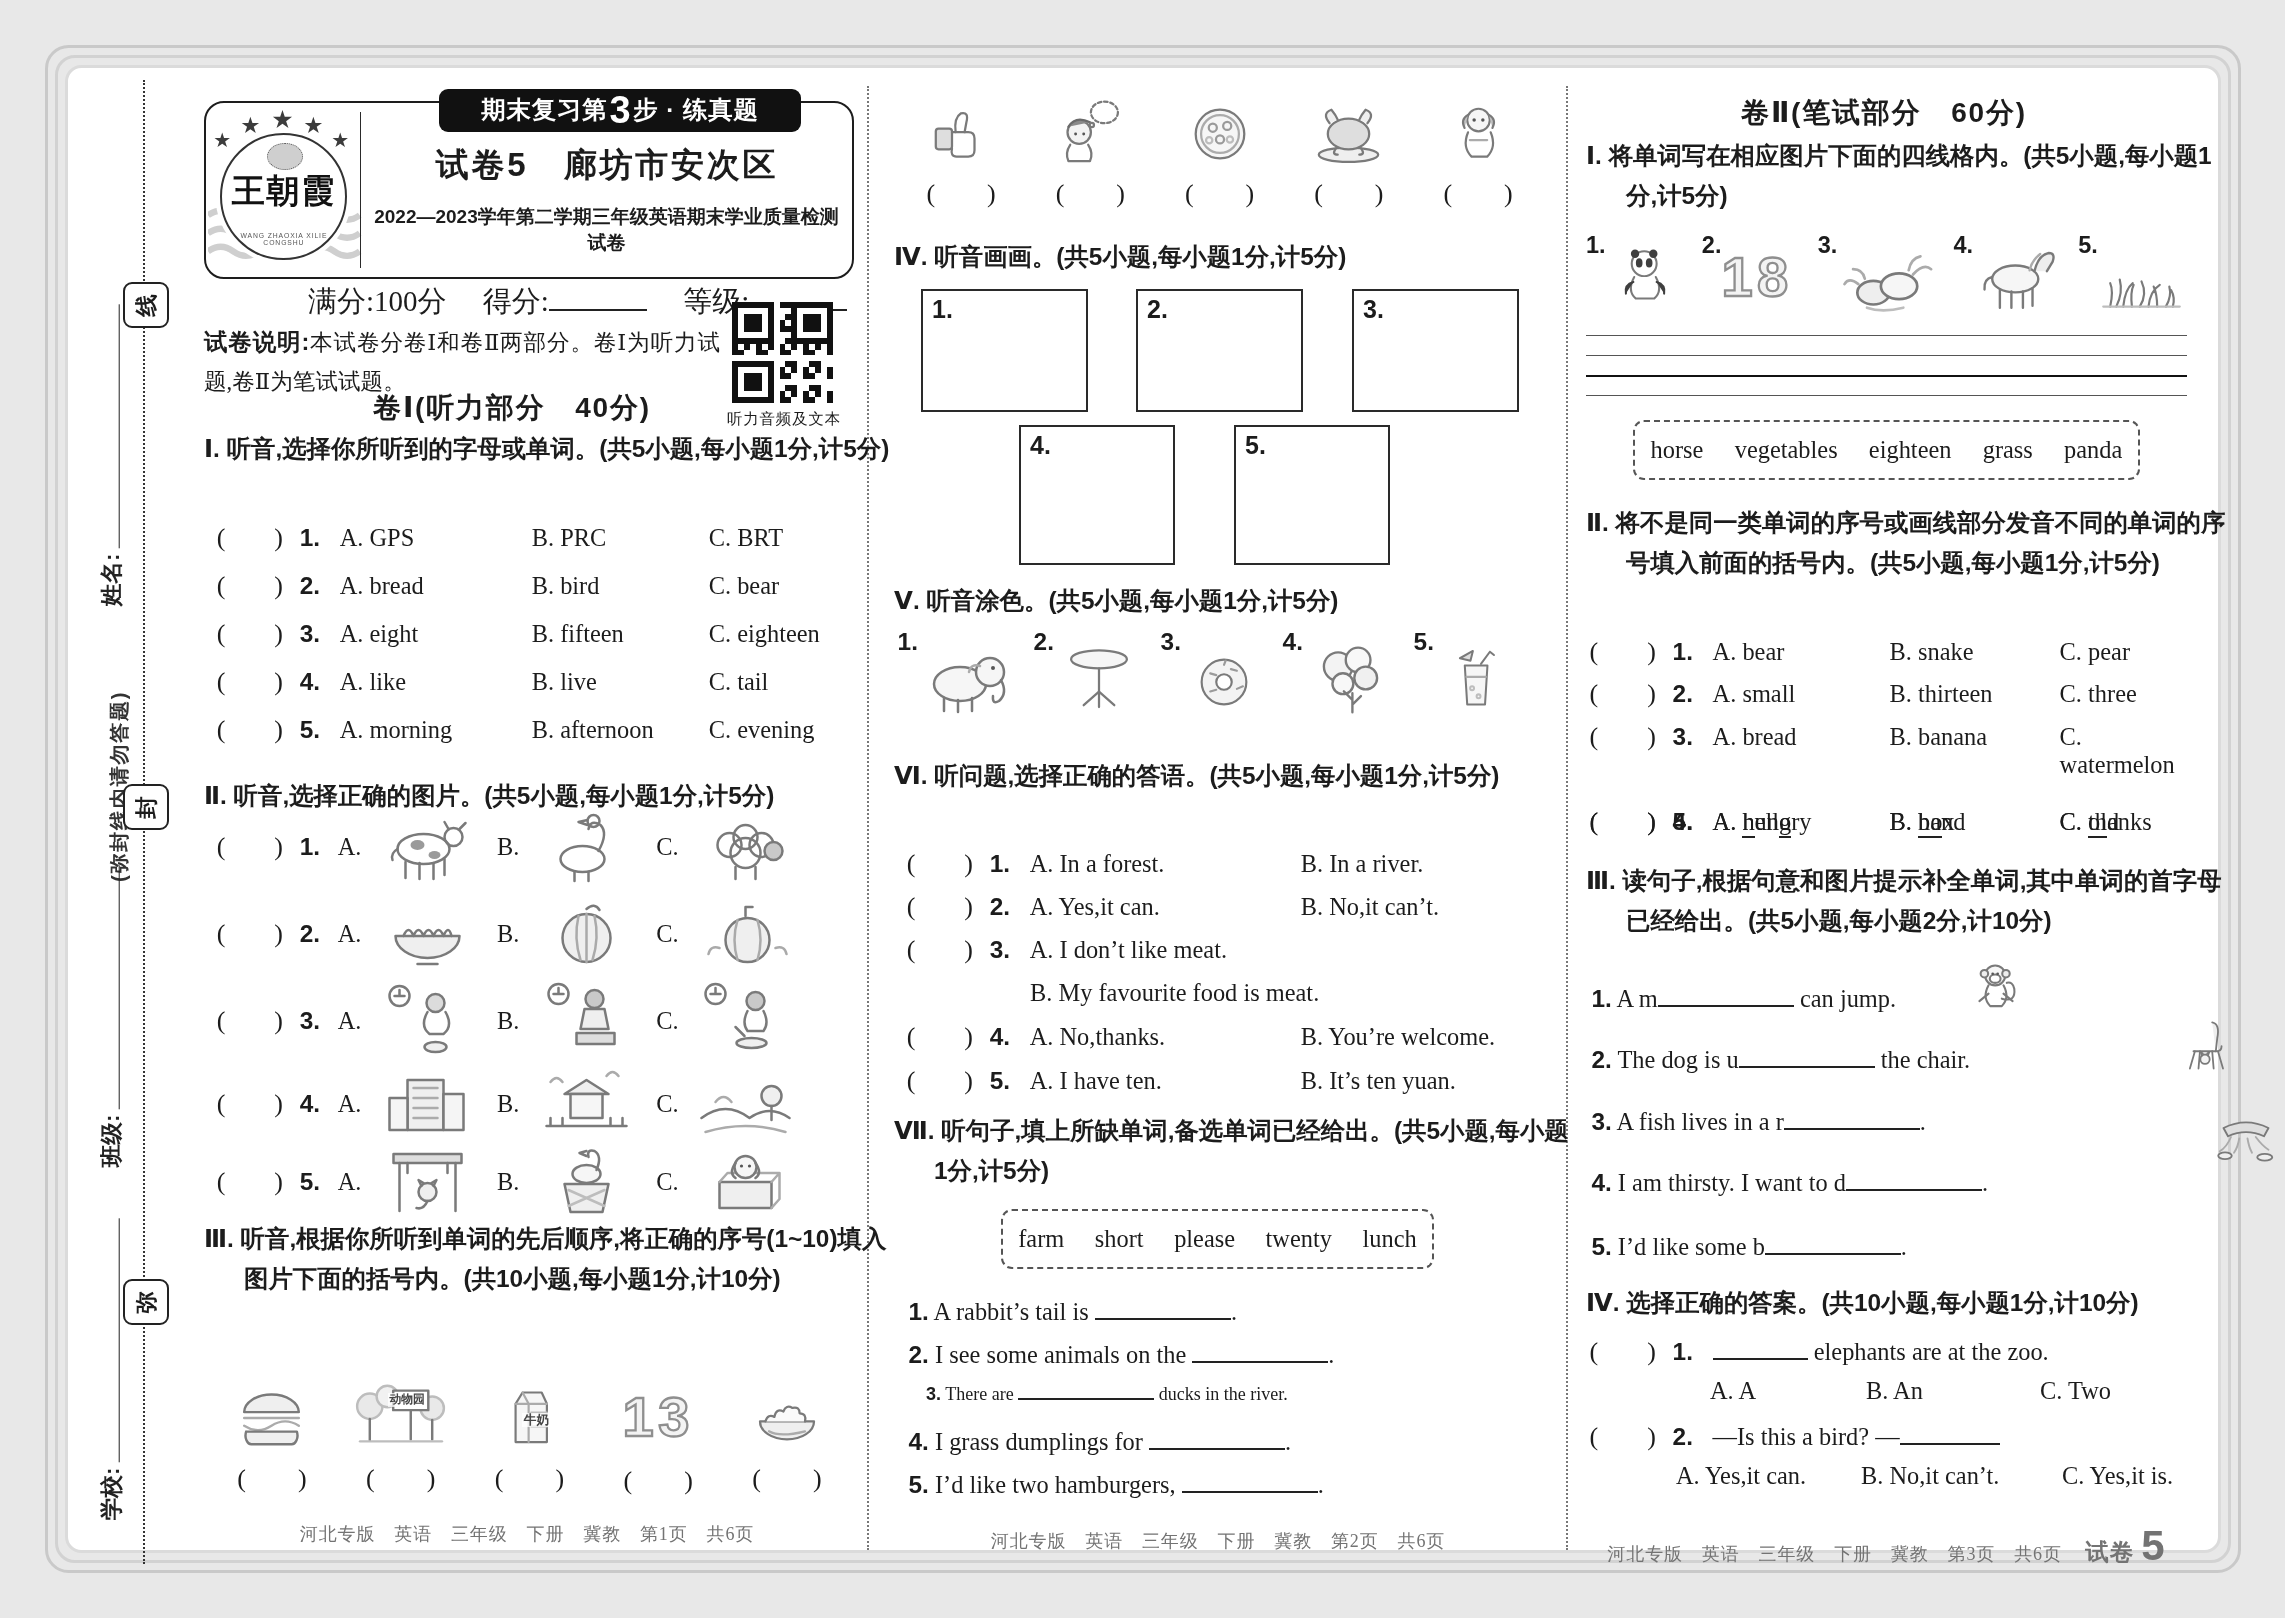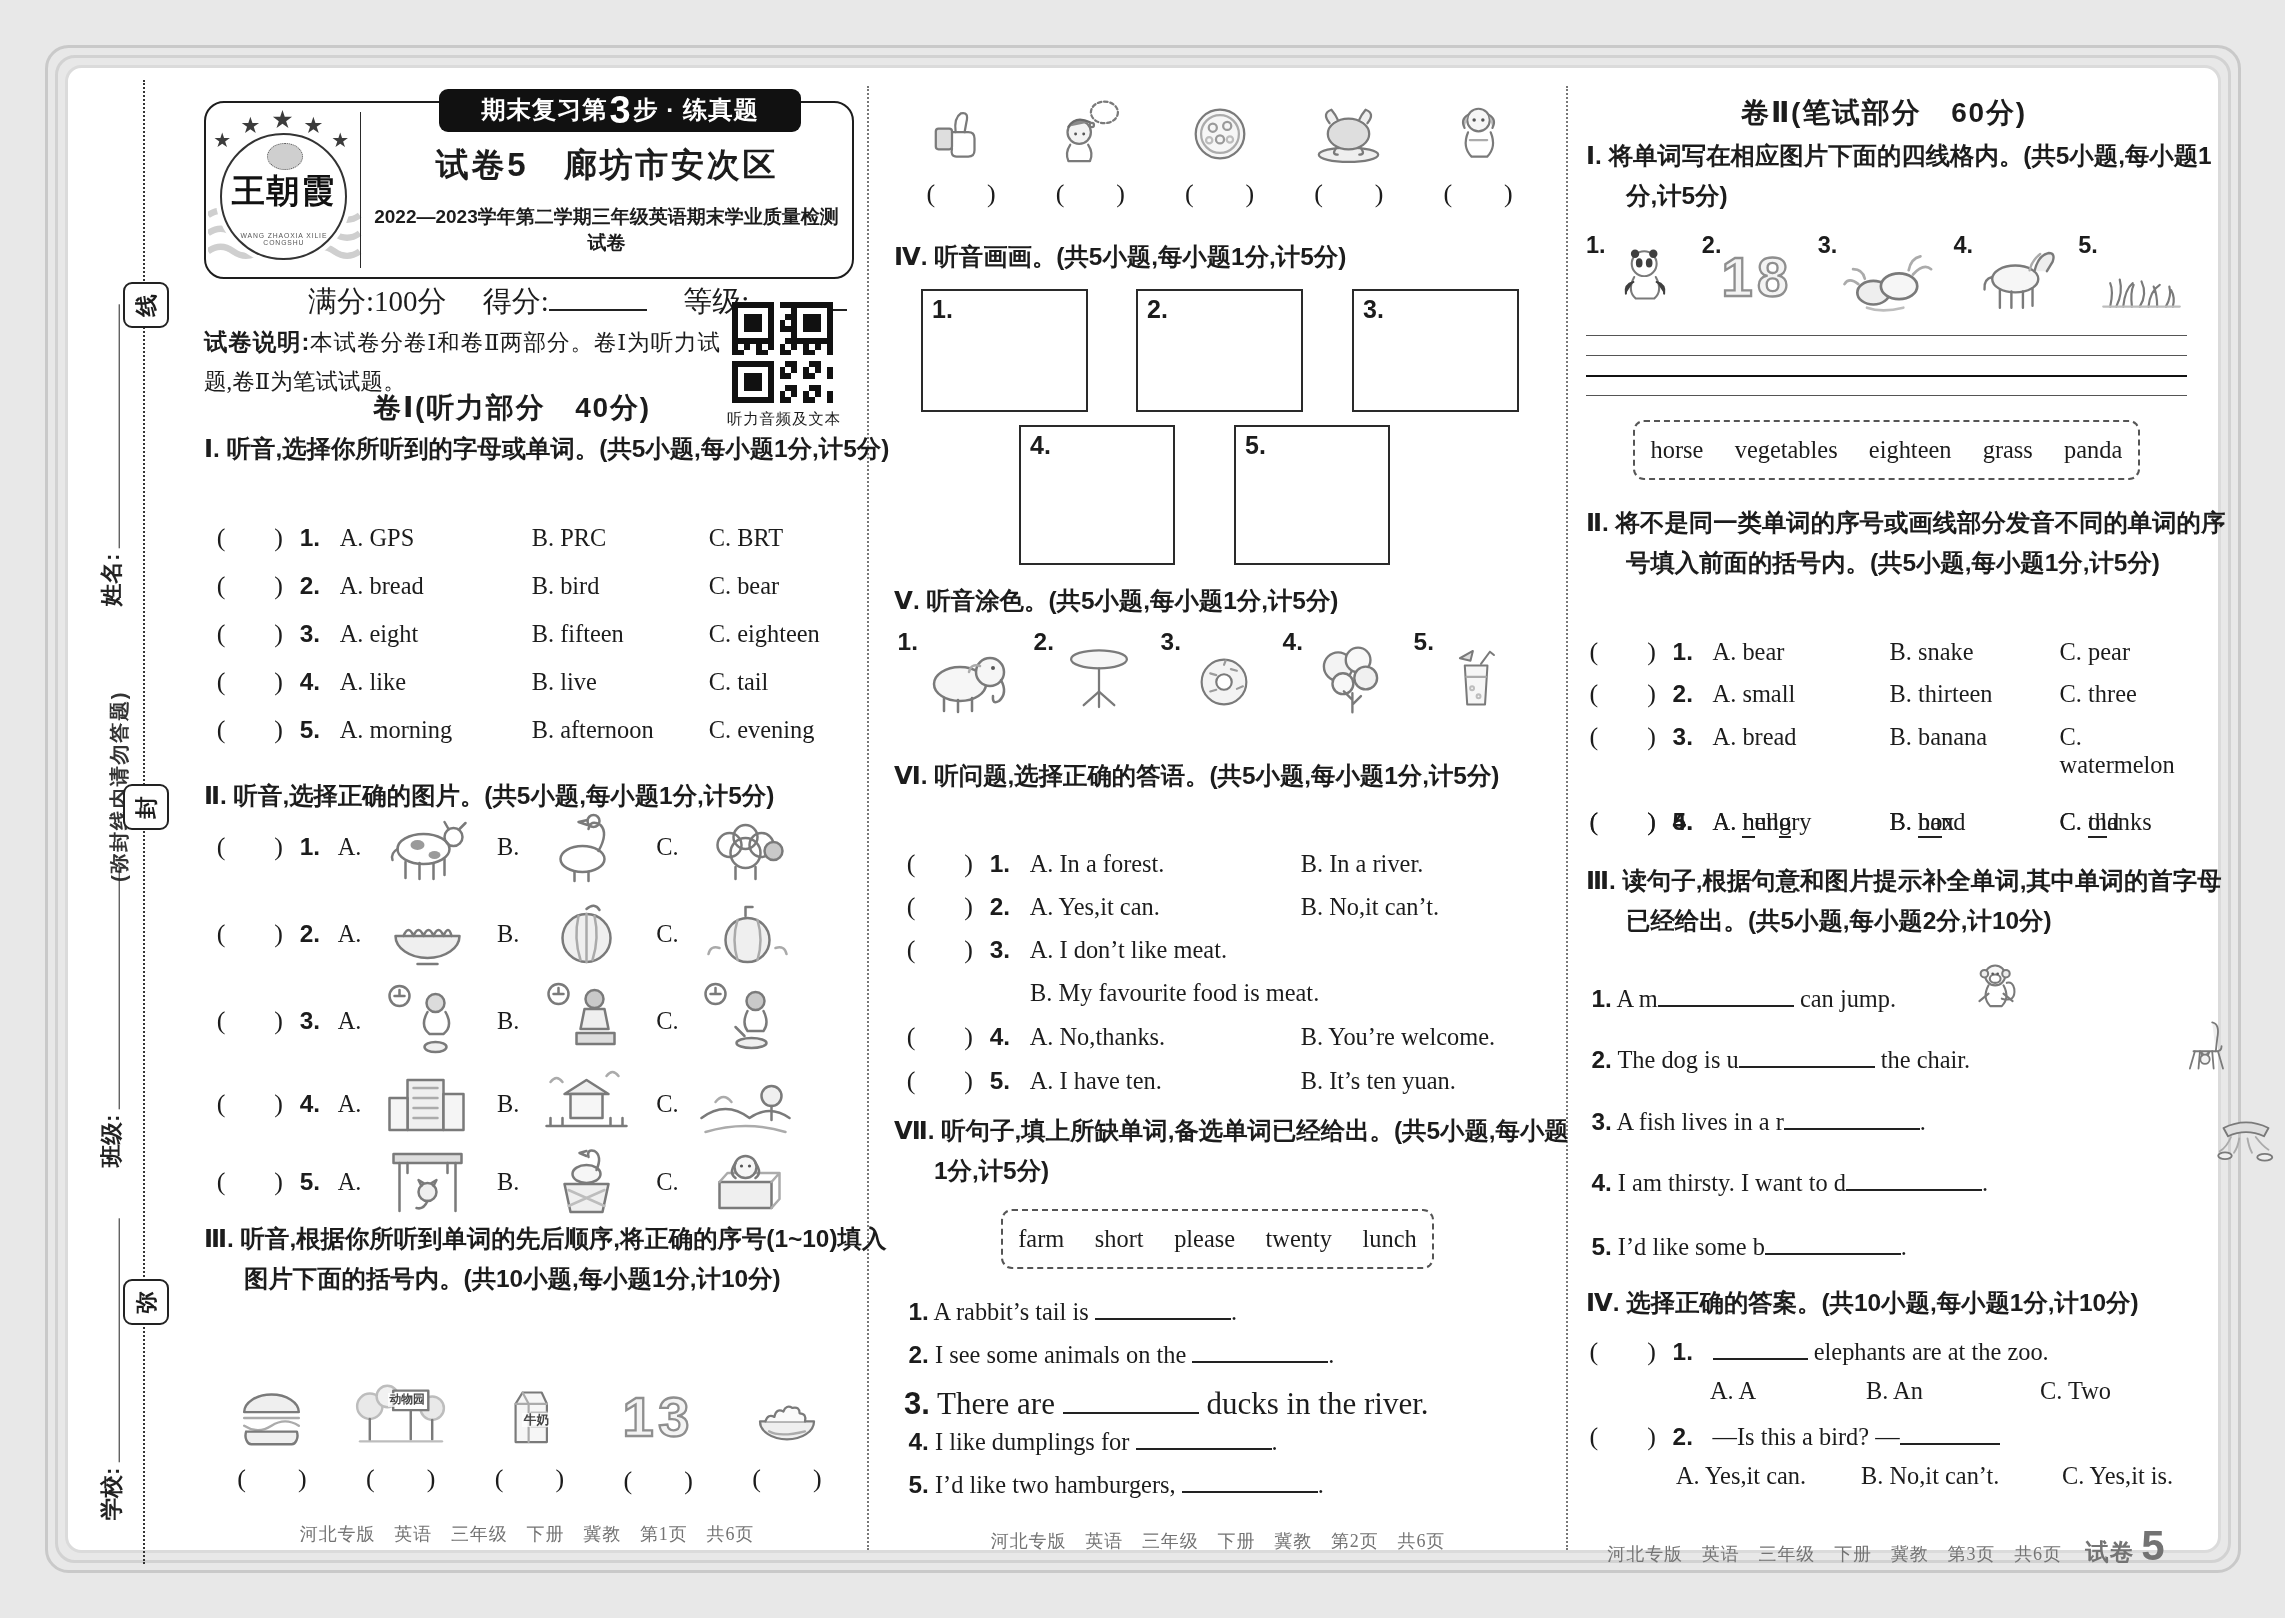--- a/index.html
+++ b/index.html
@@ -710,29 +710,29 @@
   <div class="abs en" style="left:14.5px;top:1292px;font-size:24.4px;">
     <span class="num">1.</span>
     <span>A rabbit’s tail is</span>
     <span class="blank" style="width:136px;"></span><span>.</span>
   </div>
   <div class="abs en" style="left:14.5px;top:1335px;font-size:24.4px;">
     <span class="num">2.</span>
     <span>I see some animals on the</span>
     <span class="blank" style="width:136px;"></span><span>.</span>
   </div>
-  <div class="abs en" style="left:10px;top:1379px;font-size:31px;">
+  <div class="abs en" style="left:32px;top:1379px;font-size:18px;">
     <span class="num">3.</span>
     <span>There are</span>
     <span class="blank" style="width:136px;"></span>
     <span>ducks in the river.</span>
   </div>
   <div class="abs en" style="left:14.5px;top:1422px;font-size:24.4px;">
     <span class="num">4.</span>
-    <span>I like dumplings for</span>
+    <span>I grass dumplings for</span>
     <span class="blank" style="width:136px;"></span><span>.</span>
   </div>
   <div class="abs en" style="left:14.5px;top:1465px;font-size:24.4px;">
     <span class="num">5.</span>
     <span>I’d like two hamburgers,</span>
     <span class="blank" style="width:136px;"></span><span>.</span>
   </div>
 
   <div class="footer" style="left:0;top:1529px;width:648px;">河北专版　英语　三年级　下册　冀教　第2页　共6页</div>
 </div>

